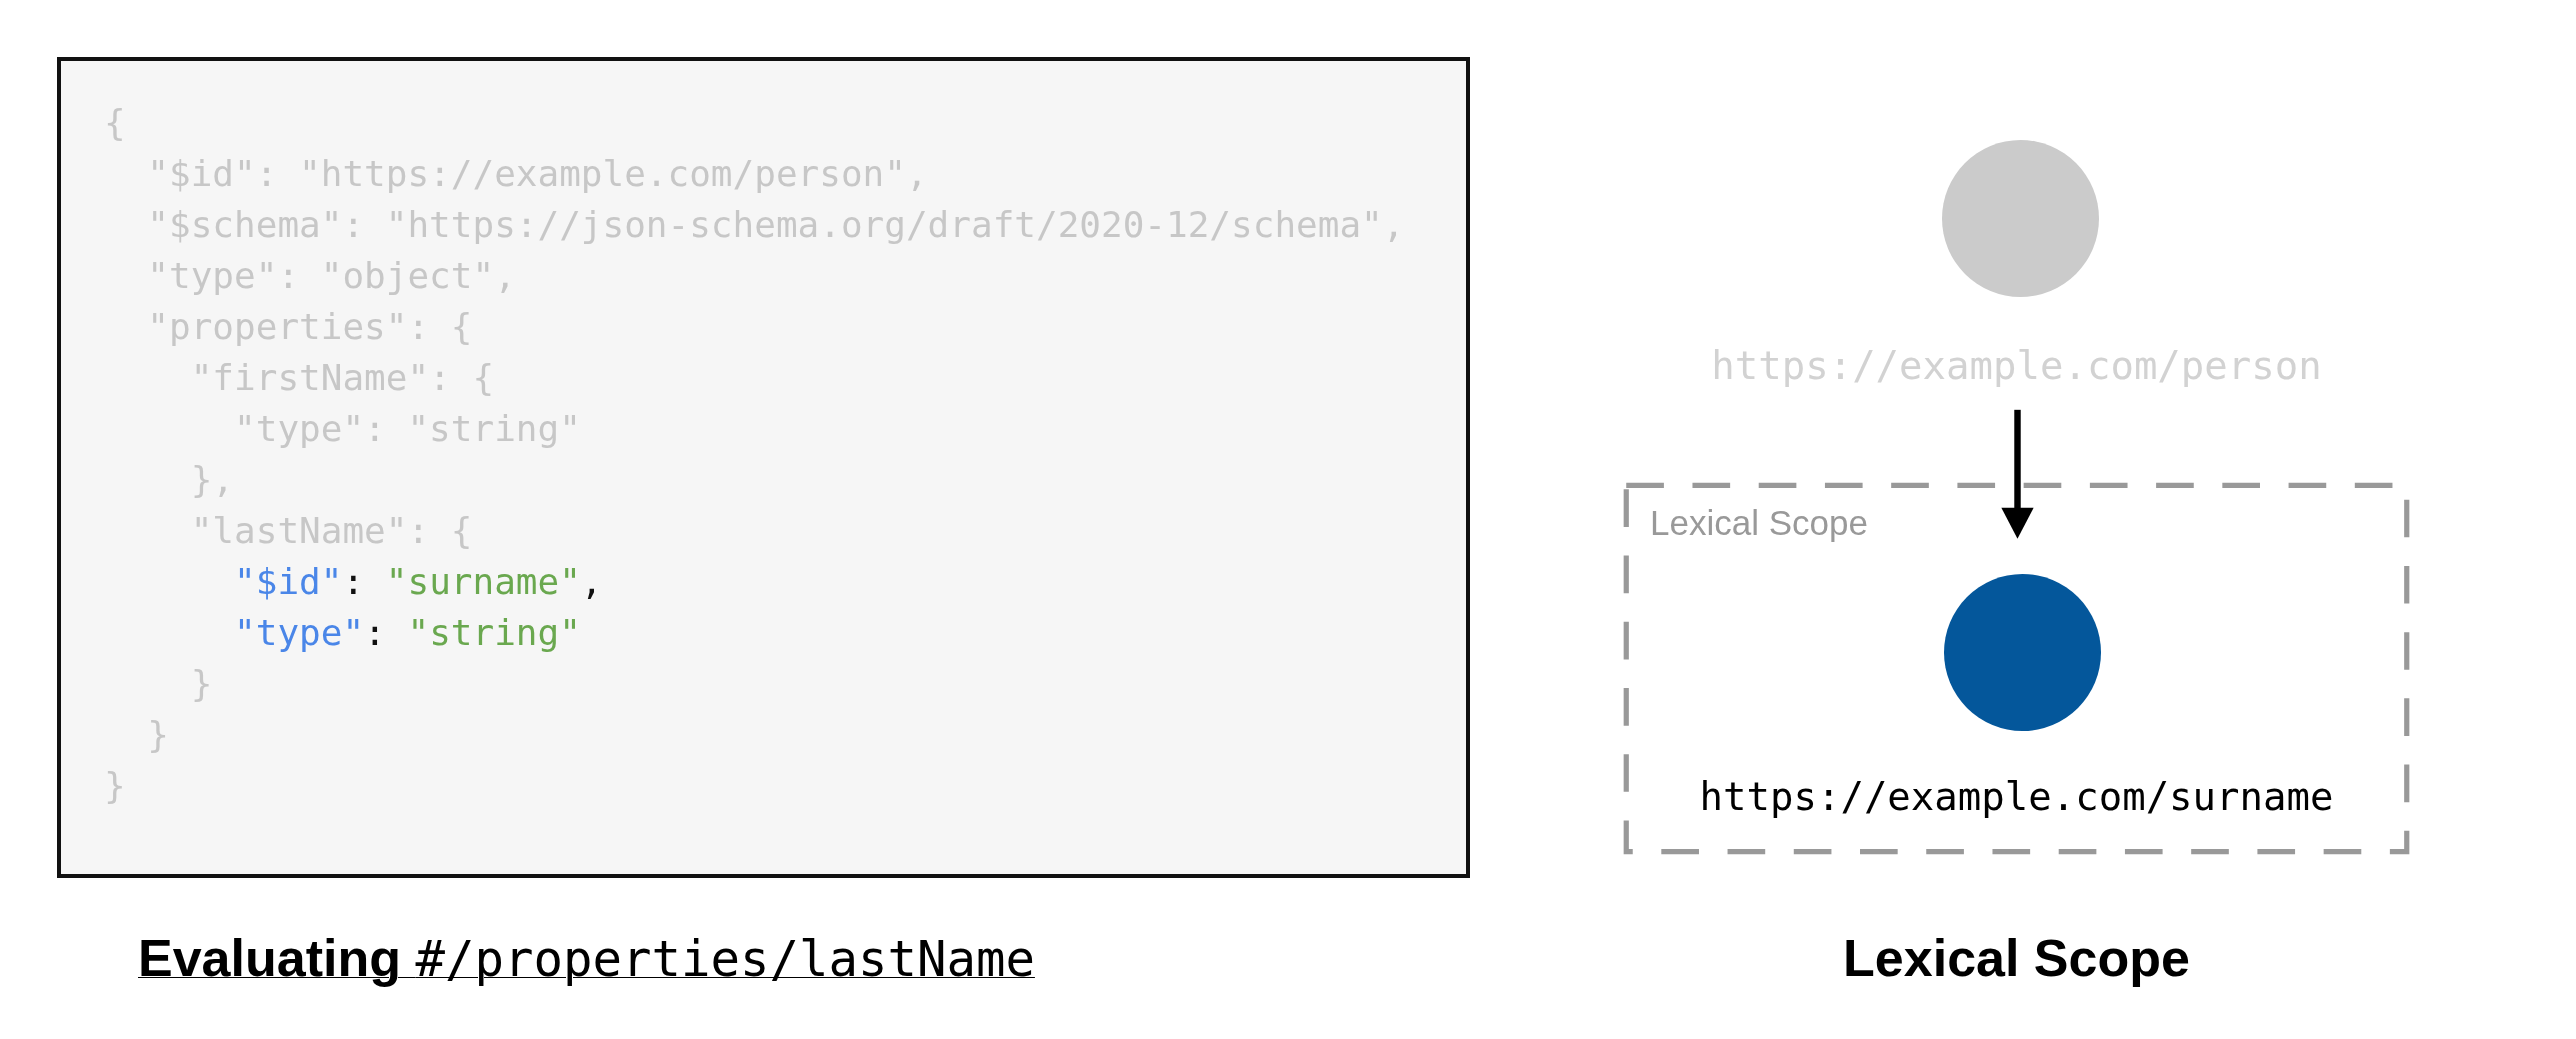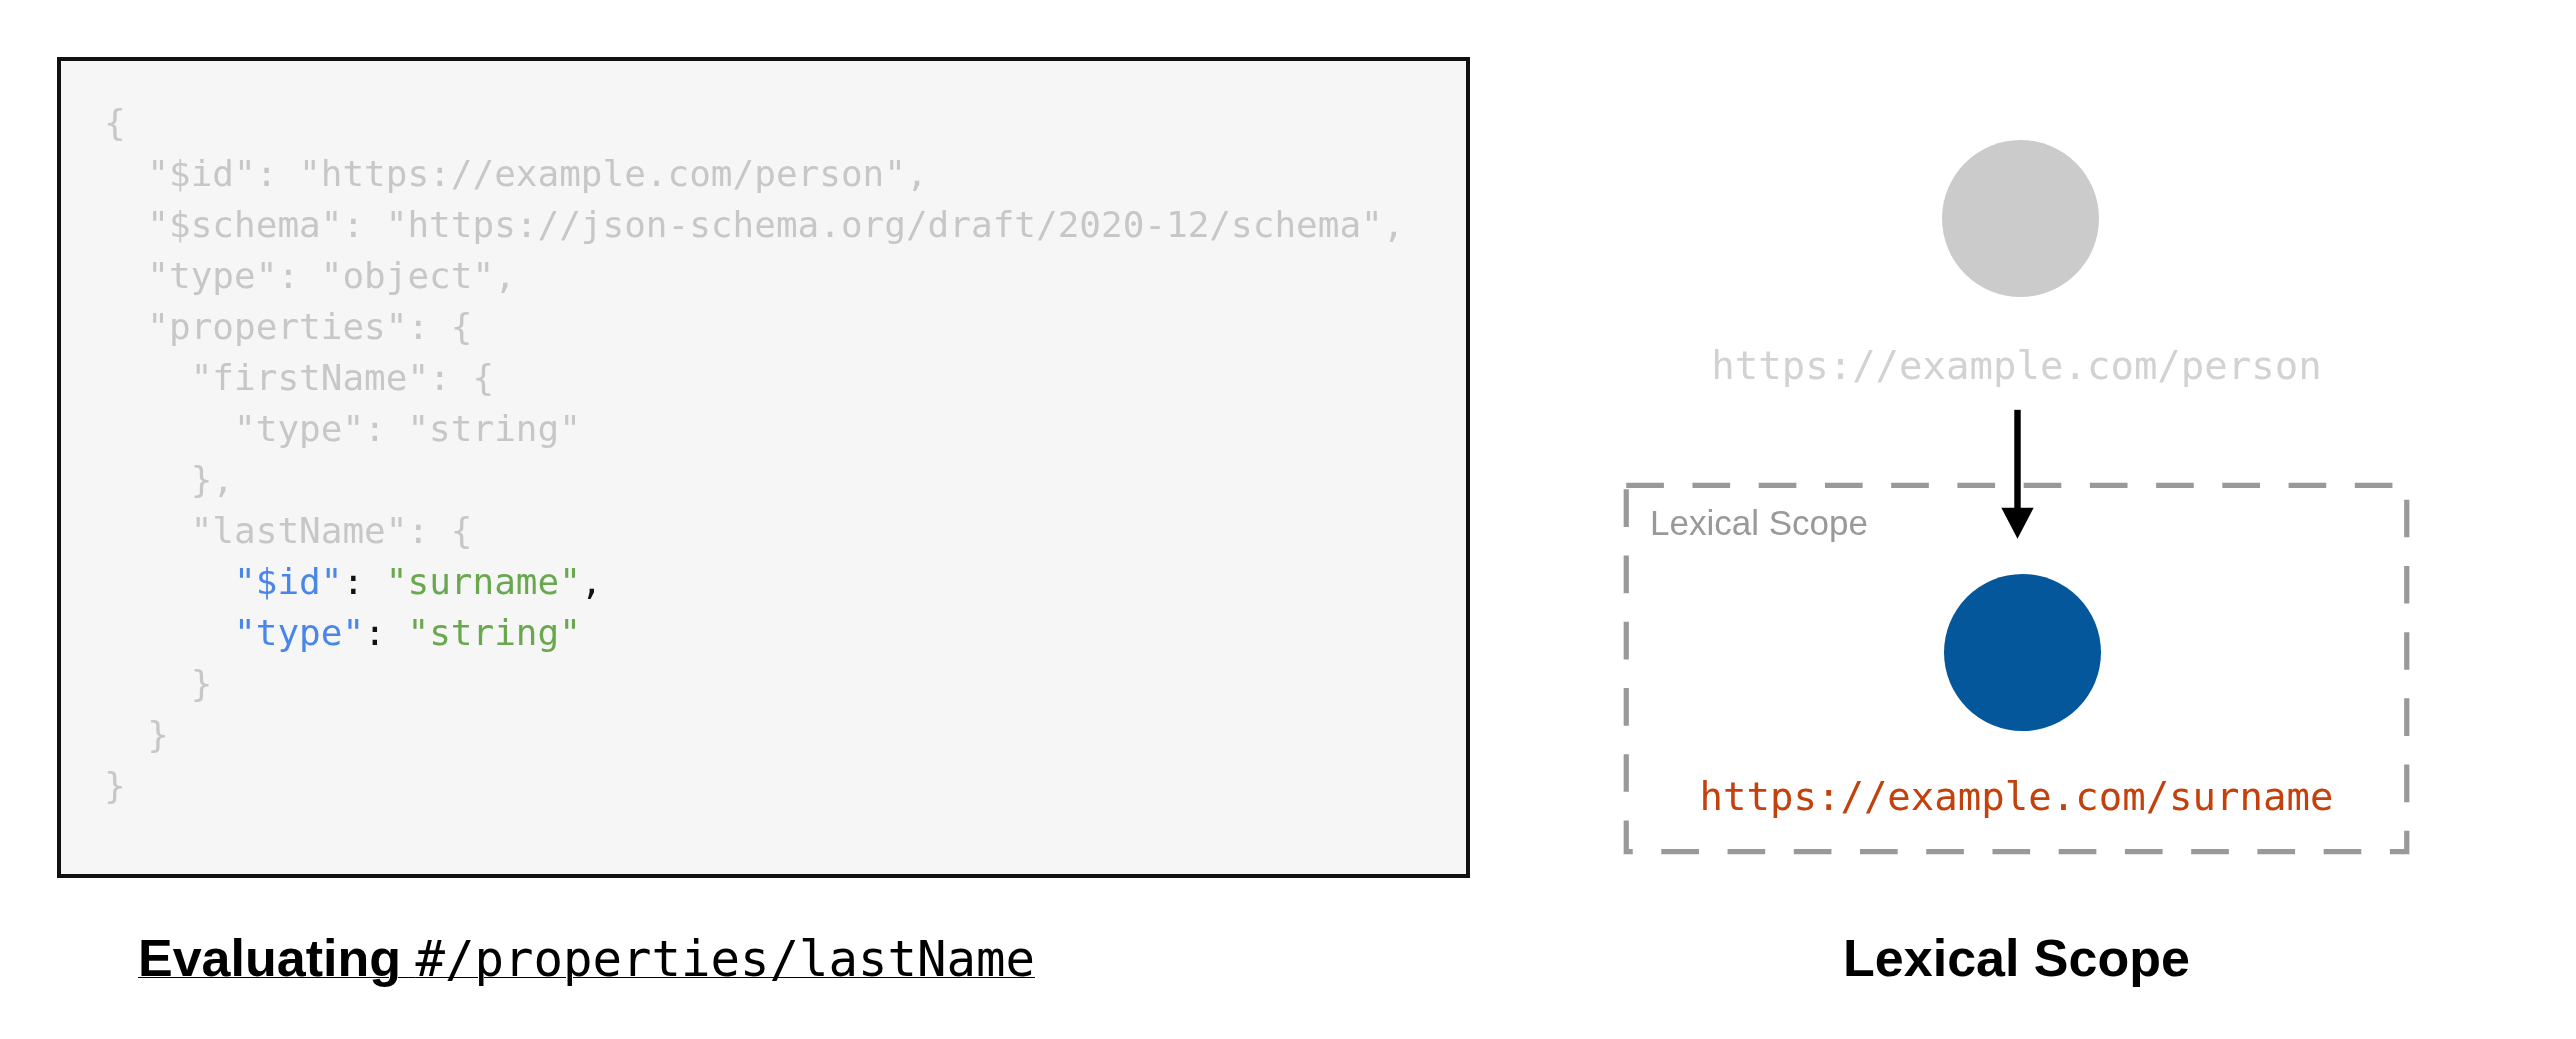--- a/index.html
+++ b/index.html
@@ -33,21 +33,21 @@
   }
   
   .node-circle{position:absolute;border-radius:50%;}
   .circle-person{left:1942px;top:140px;width:157px;height:157px;background:#cbcbcb;}
   .circle-surname{left:1944px;top:574px;width:157px;height:157px;background:#04579b;}
   .node-label{
     position:absolute;left:1626px;width:781px;text-align:center;
     font-family:"DejaVu Sans Mono",monospace;font-size:39px;line-height:47px;white-space:nowrap;
   }
   .label-person{top:342px;color:#d2d2d2;}
-  .label-surname{top:773px;color:#c2410c;}
+  .label-surname{top:773px;color:#000000;}
   .arrow-svg{position:absolute;left:1993px;top:404px;}
   .scope-box-svg{position:absolute;left:1623px;top:482px;}
   .scope-box-label{
     position:absolute;left:1650px;top:503px;
     font-family:"Liberation Sans",sans-serif;font-size:35px;line-height:40px;color:#999999;
     white-space:nowrap;
   }
   .right-caption{
     position:absolute;left:1626px;top:930px;width:781px;text-align:center;
     font-family:"Liberation Sans",sans-serif;font-weight:700;font-size:52px;line-height:57px;

